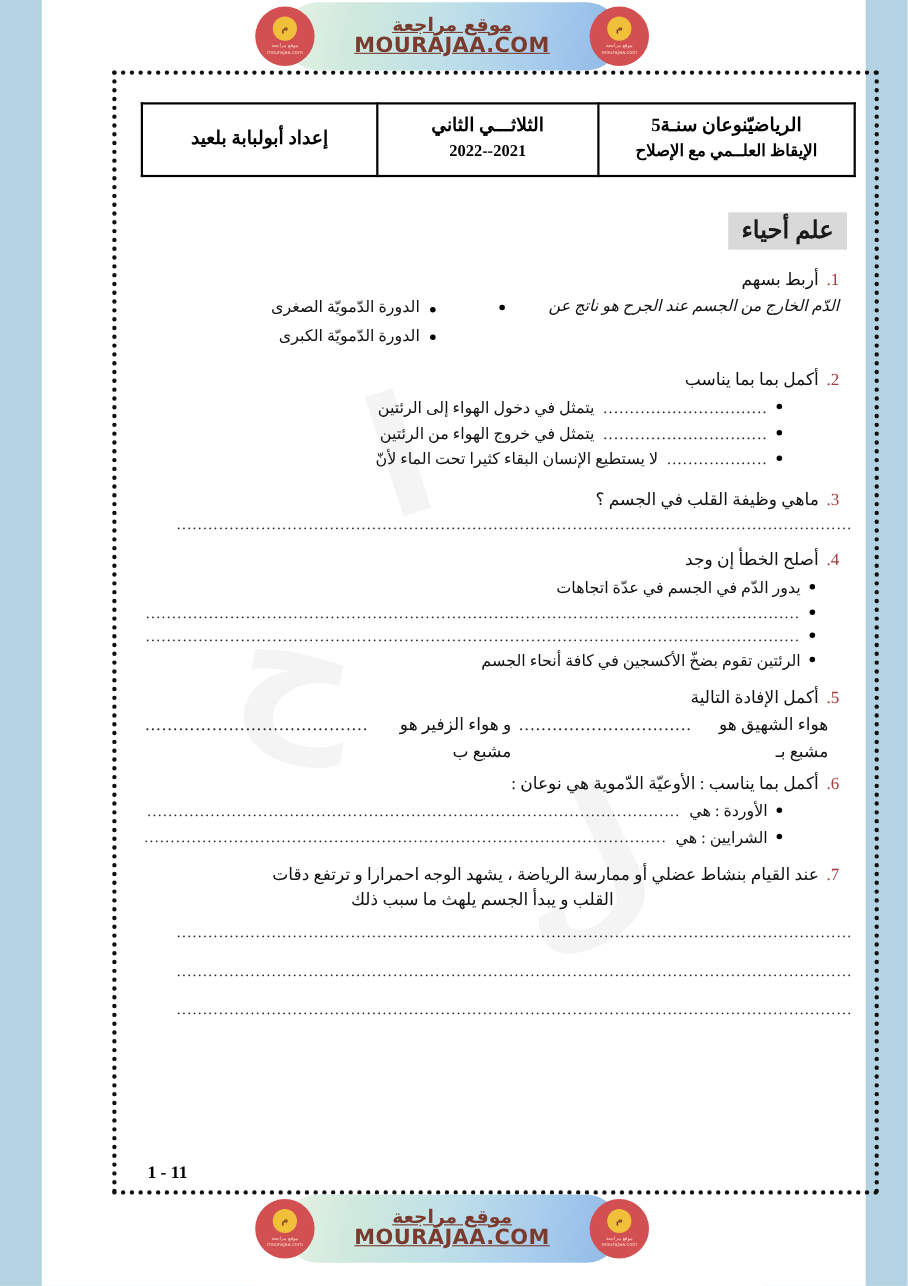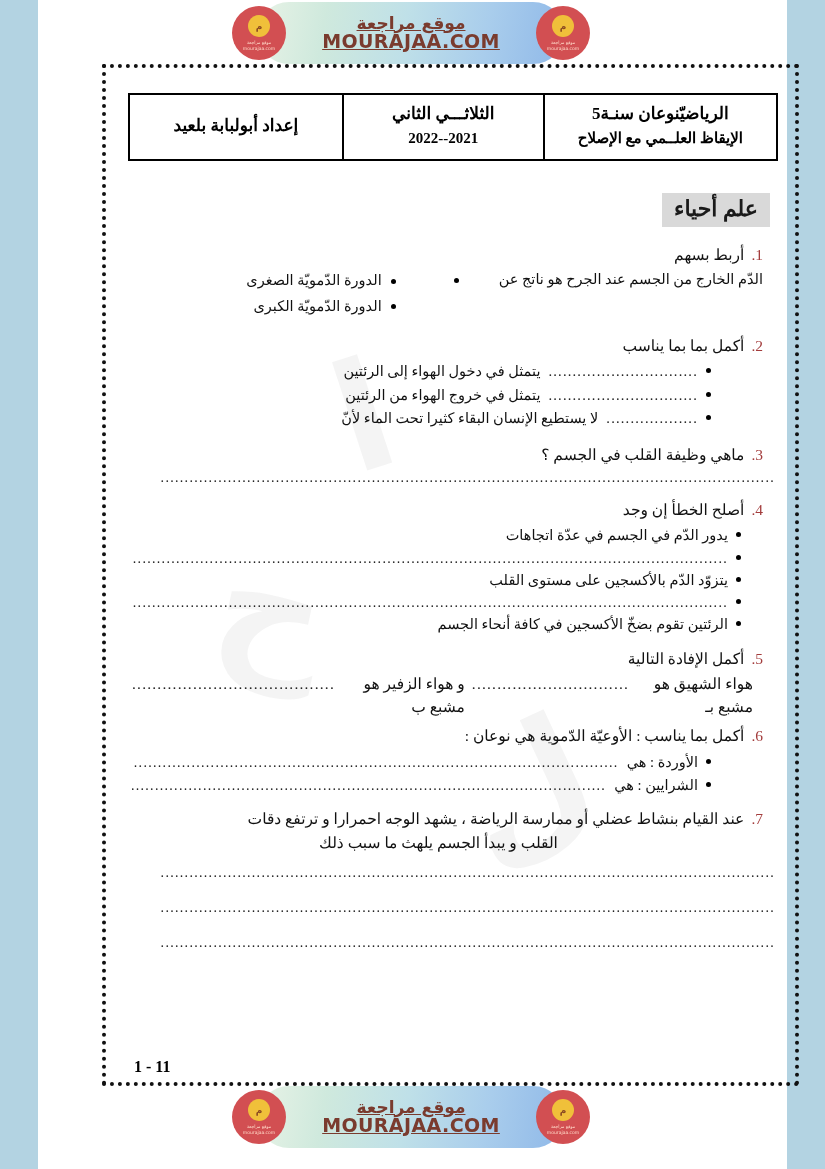--- a/index.html
+++ b/index.html
@@ -193,20 +193,21 @@
   #match {
     display: flex;
     justify-content: flex-start;
     align-items: flex-start;
     padding-right: 10px;
     margin-top: 2px;
   }
   #match-left-col {
     padding-right: 8px;
     text-align: right;
+    font-style: italic;
   }
   .match-prompt {
     font-size: 14.5px; color: #111;
     line-height: 1.55; white-space: nowrap;
   }
   .match-anchor {
     display: inline-block;
     width: 5px; height: 5px; border-radius: 50%;
     background: #000;
     margin: 0 40px 0 14px;
@@ -330,24 +331,20 @@
           <li>
             <span class="dot"></span>
             <span class="bl-text">يدور الدّم في الجسم في عدّة اتجاهات</span>
           </li>
           <li>
             <span class="dot"></span>
             <span class="answer-line" style="flex:1">................................................................................................................................</span>
           </li>
           <li>
             <span class="dot"></span>
-            <span class="bl-text">يتزوّد الدّم بالأكسجين على مستوى القلب</span>
-          </li>
-          <li>
-            <span class="dot"></span>
             <span class="answer-line" style="flex:1">................................................................................................................................</span>
           </li>
           <li>
             <span class="dot"></span>
             <span class="bl-text">الرئتين تقوم بضخّ الأكسجين في كافة أنحاء الجسم</span>
           </li>
         </ul>
       </div>
 
       <div class="q" style="margin-top:10px">

